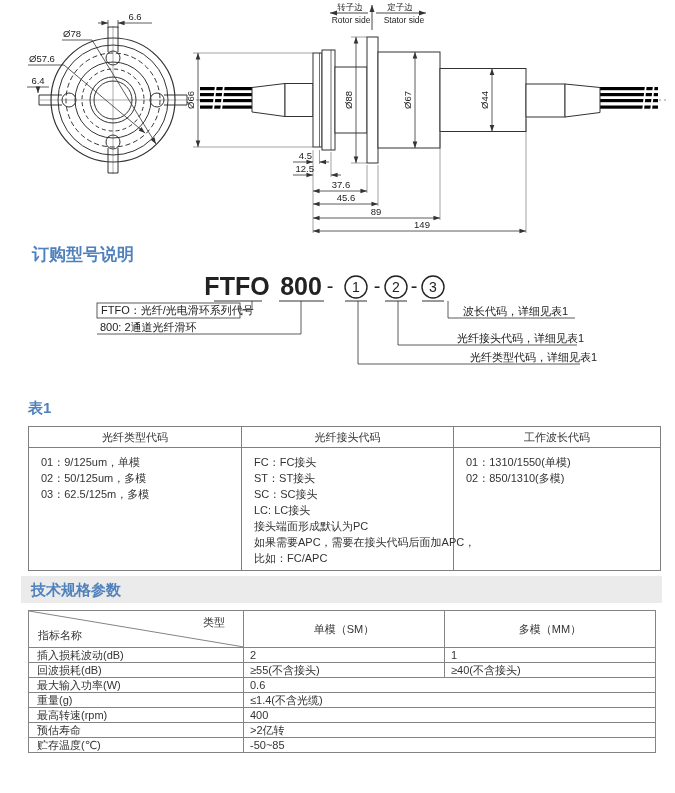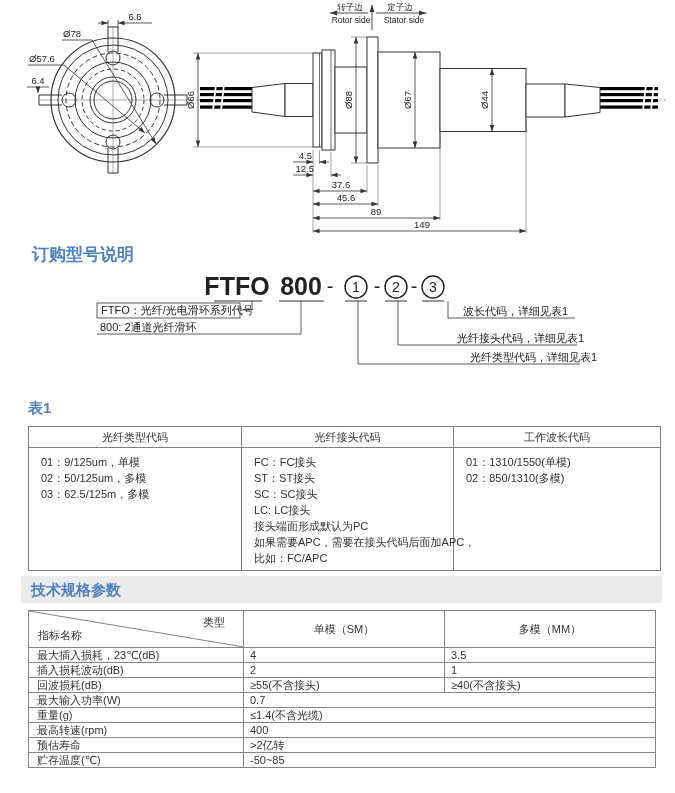--- a/index.html
+++ b/index.html
@@ -293,37 +293,32 @@
           </svg>
           <span class="corner-top">类型</span>
           <span class="corner-bottom">指标名称</span>
         </th>
         <th class="colhead">单模（SM）</th>
         <th class="colhead">多模（MM）</th>
       </tr>
     </thead>
     <tbody>
       <tr>
-        <td class="lbl">最大插入损耗，23℃(dB)</td>
-        <td>4</td>
-        <td>3.5</td>
-      </tr>
-      <tr>
         <td class="lbl">插入损耗波动(dB)</td>
         <td>2</td>
         <td>1</td>
       </tr>
       <tr>
         <td class="lbl">回波损耗(dB)</td>
         <td>≥55(不含接头)</td>
         <td>≥40(不含接头)</td>
       </tr>
       <tr>
         <td class="lbl">最大输入功率(W)</td>
-        <td colspan="2">0.7</td>
+        <td colspan="2">0.6</td>
       </tr>
       <tr>
         <td class="lbl">重量(g)</td>
         <td colspan="2">≤1.4(不含光缆)</td>
       </tr>
       <tr>
         <td class="lbl">最高转速(rpm)</td>
         <td colspan="2">400</td>
       </tr>
       <tr>

